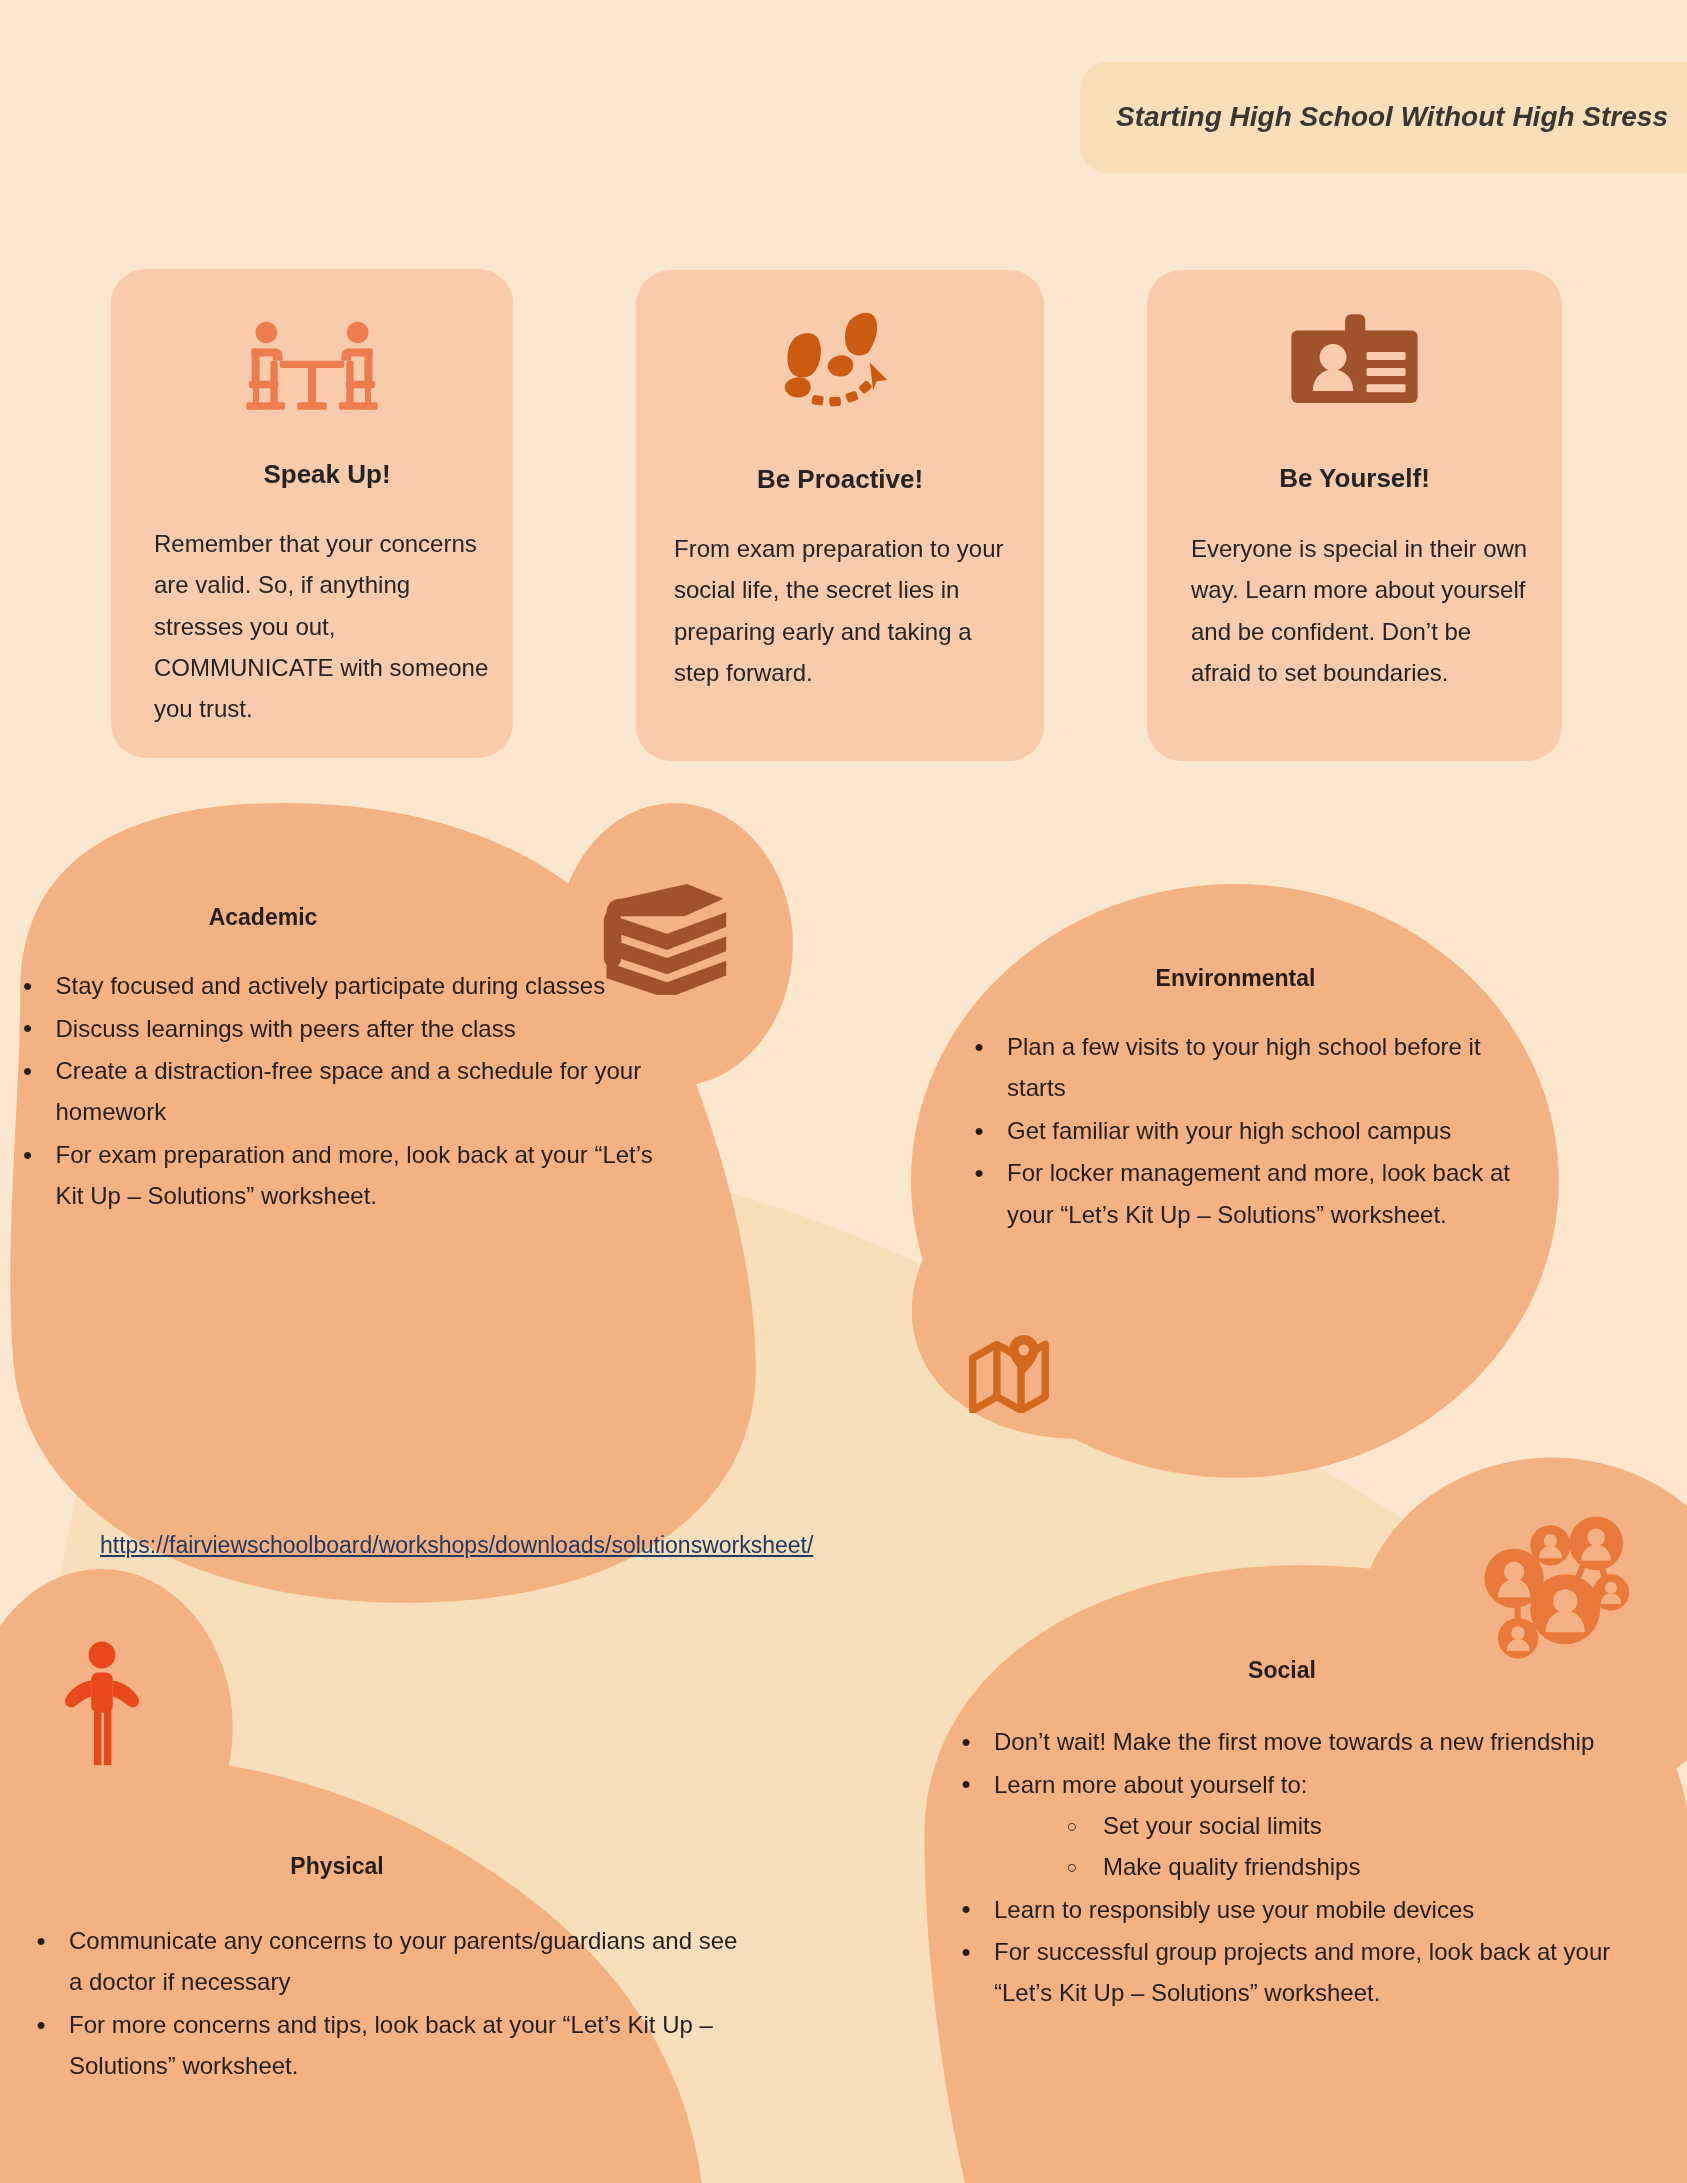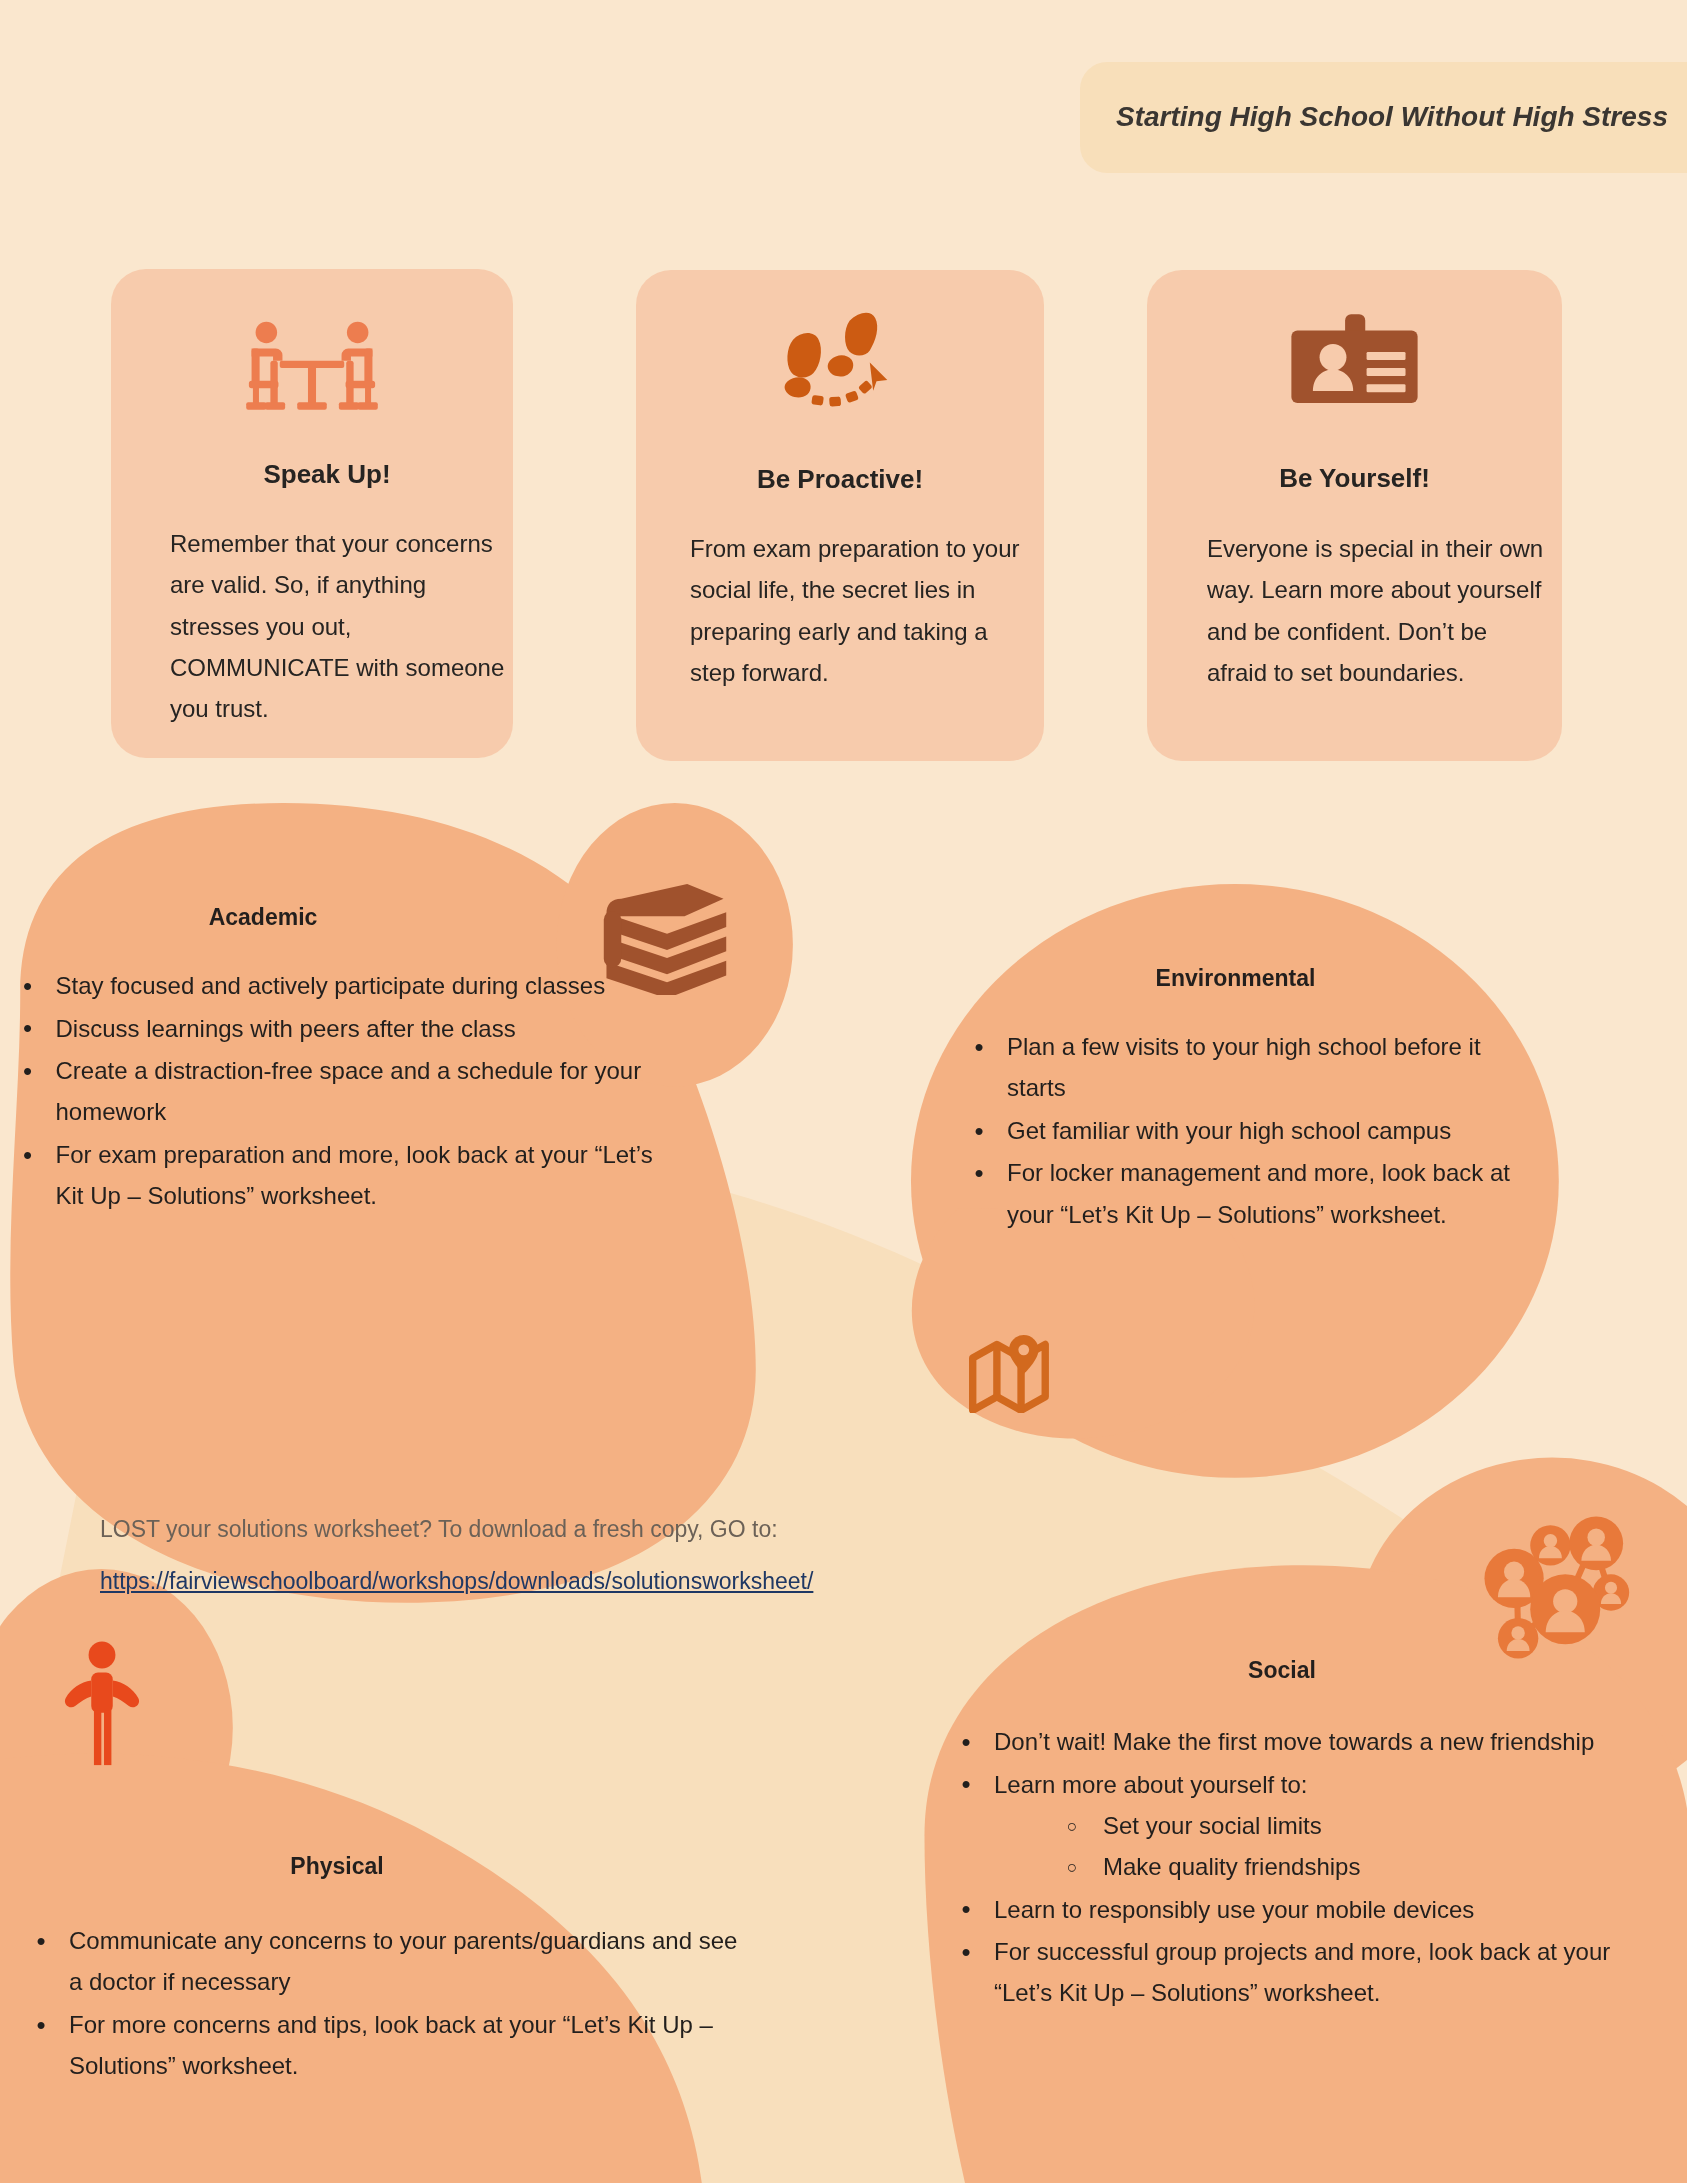--- a/index.html
+++ b/index.html
@@ -79,21 +79,20 @@
     text-align: center;
     font-size: 26px;
     font-weight: bold;
     color: #262422;
   }
   .card-body {
     position: absolute;
     font-size: 24px;
     line-height: 1.72;
     color: #262422;
-    margin-left: 16px;
   }
 
   
   .section-title {
     position: absolute;
     font-size: 23px;
     font-weight: bold;
     color: #231F1D;
     text-align: center;
   }
@@ -307,21 +306,20 @@
     <svg width="94" height="82" viewBox="0 0 140 122" xmlns="http://www.w3.org/2000/svg" fill="none" stroke="#D2691E" stroke-width="11" stroke-linejoin="round">
       <path d="M10 40 L46 20 L82 40 L118 20 L118 98 L82 118 L46 98 L10 118 Z"></path>
       <path d="M46 20 L46 98"></path>
       <path d="M82 40 L82 118"></path>
       <path d="M86 6 a22 22 0 0 1 22 22 c0 16 -22 36 -22 36 c0 0 -22 -20 -22 -36 a22 22 0 0 1 22 -22 z" fill="#D2691E" stroke="none"></path>
       <circle cx="86" cy="28" r="8" fill="#F4B183" stroke="none"></circle>
     </svg>
   </div>
 
   <div class="lost-note">
-    <span>LOST your solutions worksheet? To download a fresh copy, GO to:</span>
     <a class="lost-link" href="#">https://fairviewschoolboard/workshops/downloads/solutionsworksheet/</a>
   </div>
 
   <div class="icon-abs" style="left:55px; top:1640px;">
     <svg width="94" height="128" viewBox="0 0 140 190" xmlns="http://www.w3.org/2000/svg" fill="#E8491C">
       <circle cx="70" cy="22" r="20"></circle>
       <rect x="54" y="48" width="32" height="60" rx="10"></rect>
       <path d="M54 60 c-16 2 -30 12 -38 26 c-5 9 6 18 14 12 c8-6 16-12 24-14 z"></path>
       <path d="M86 60 c16 2 30 12 38 26 c5 9 -6 18 -14 12 c-8-6 -16-12 -24-14 z"></path>
       <rect x="58" y="104" width="11" height="82"></rect>

